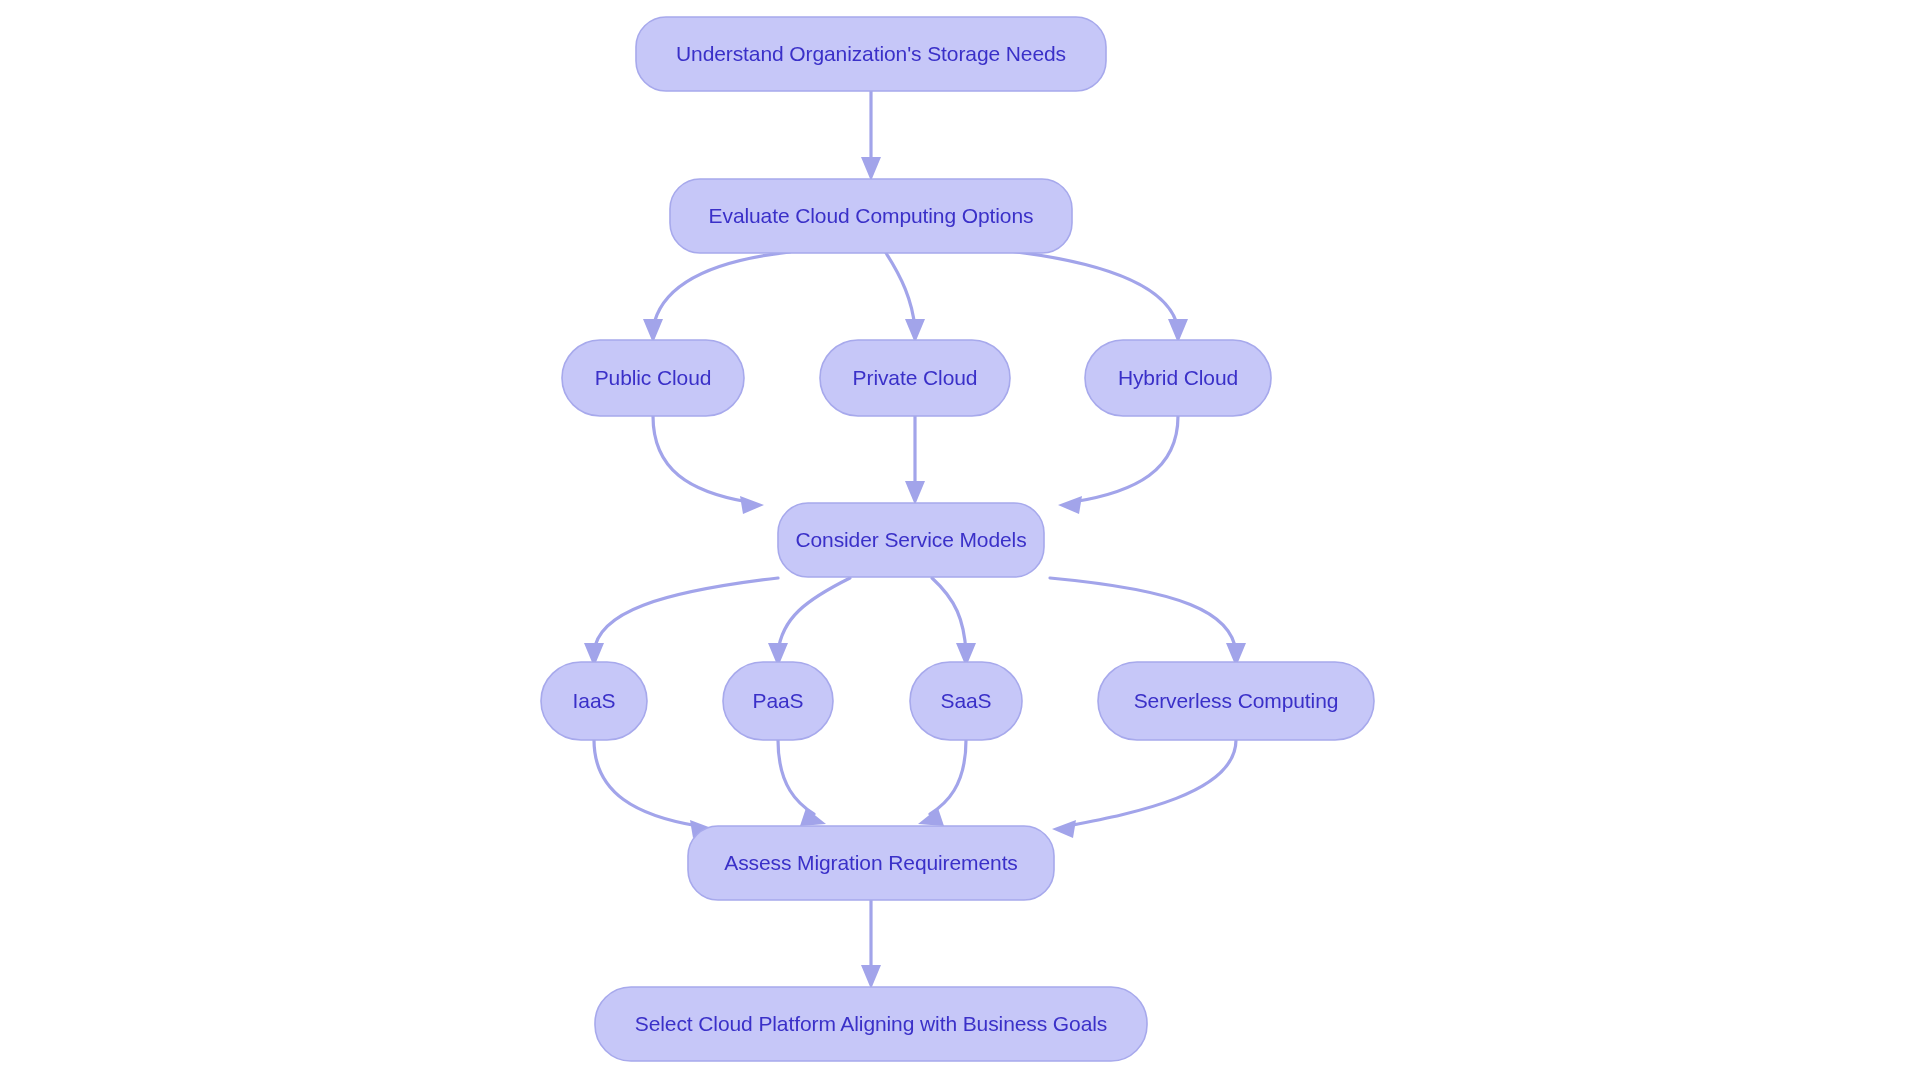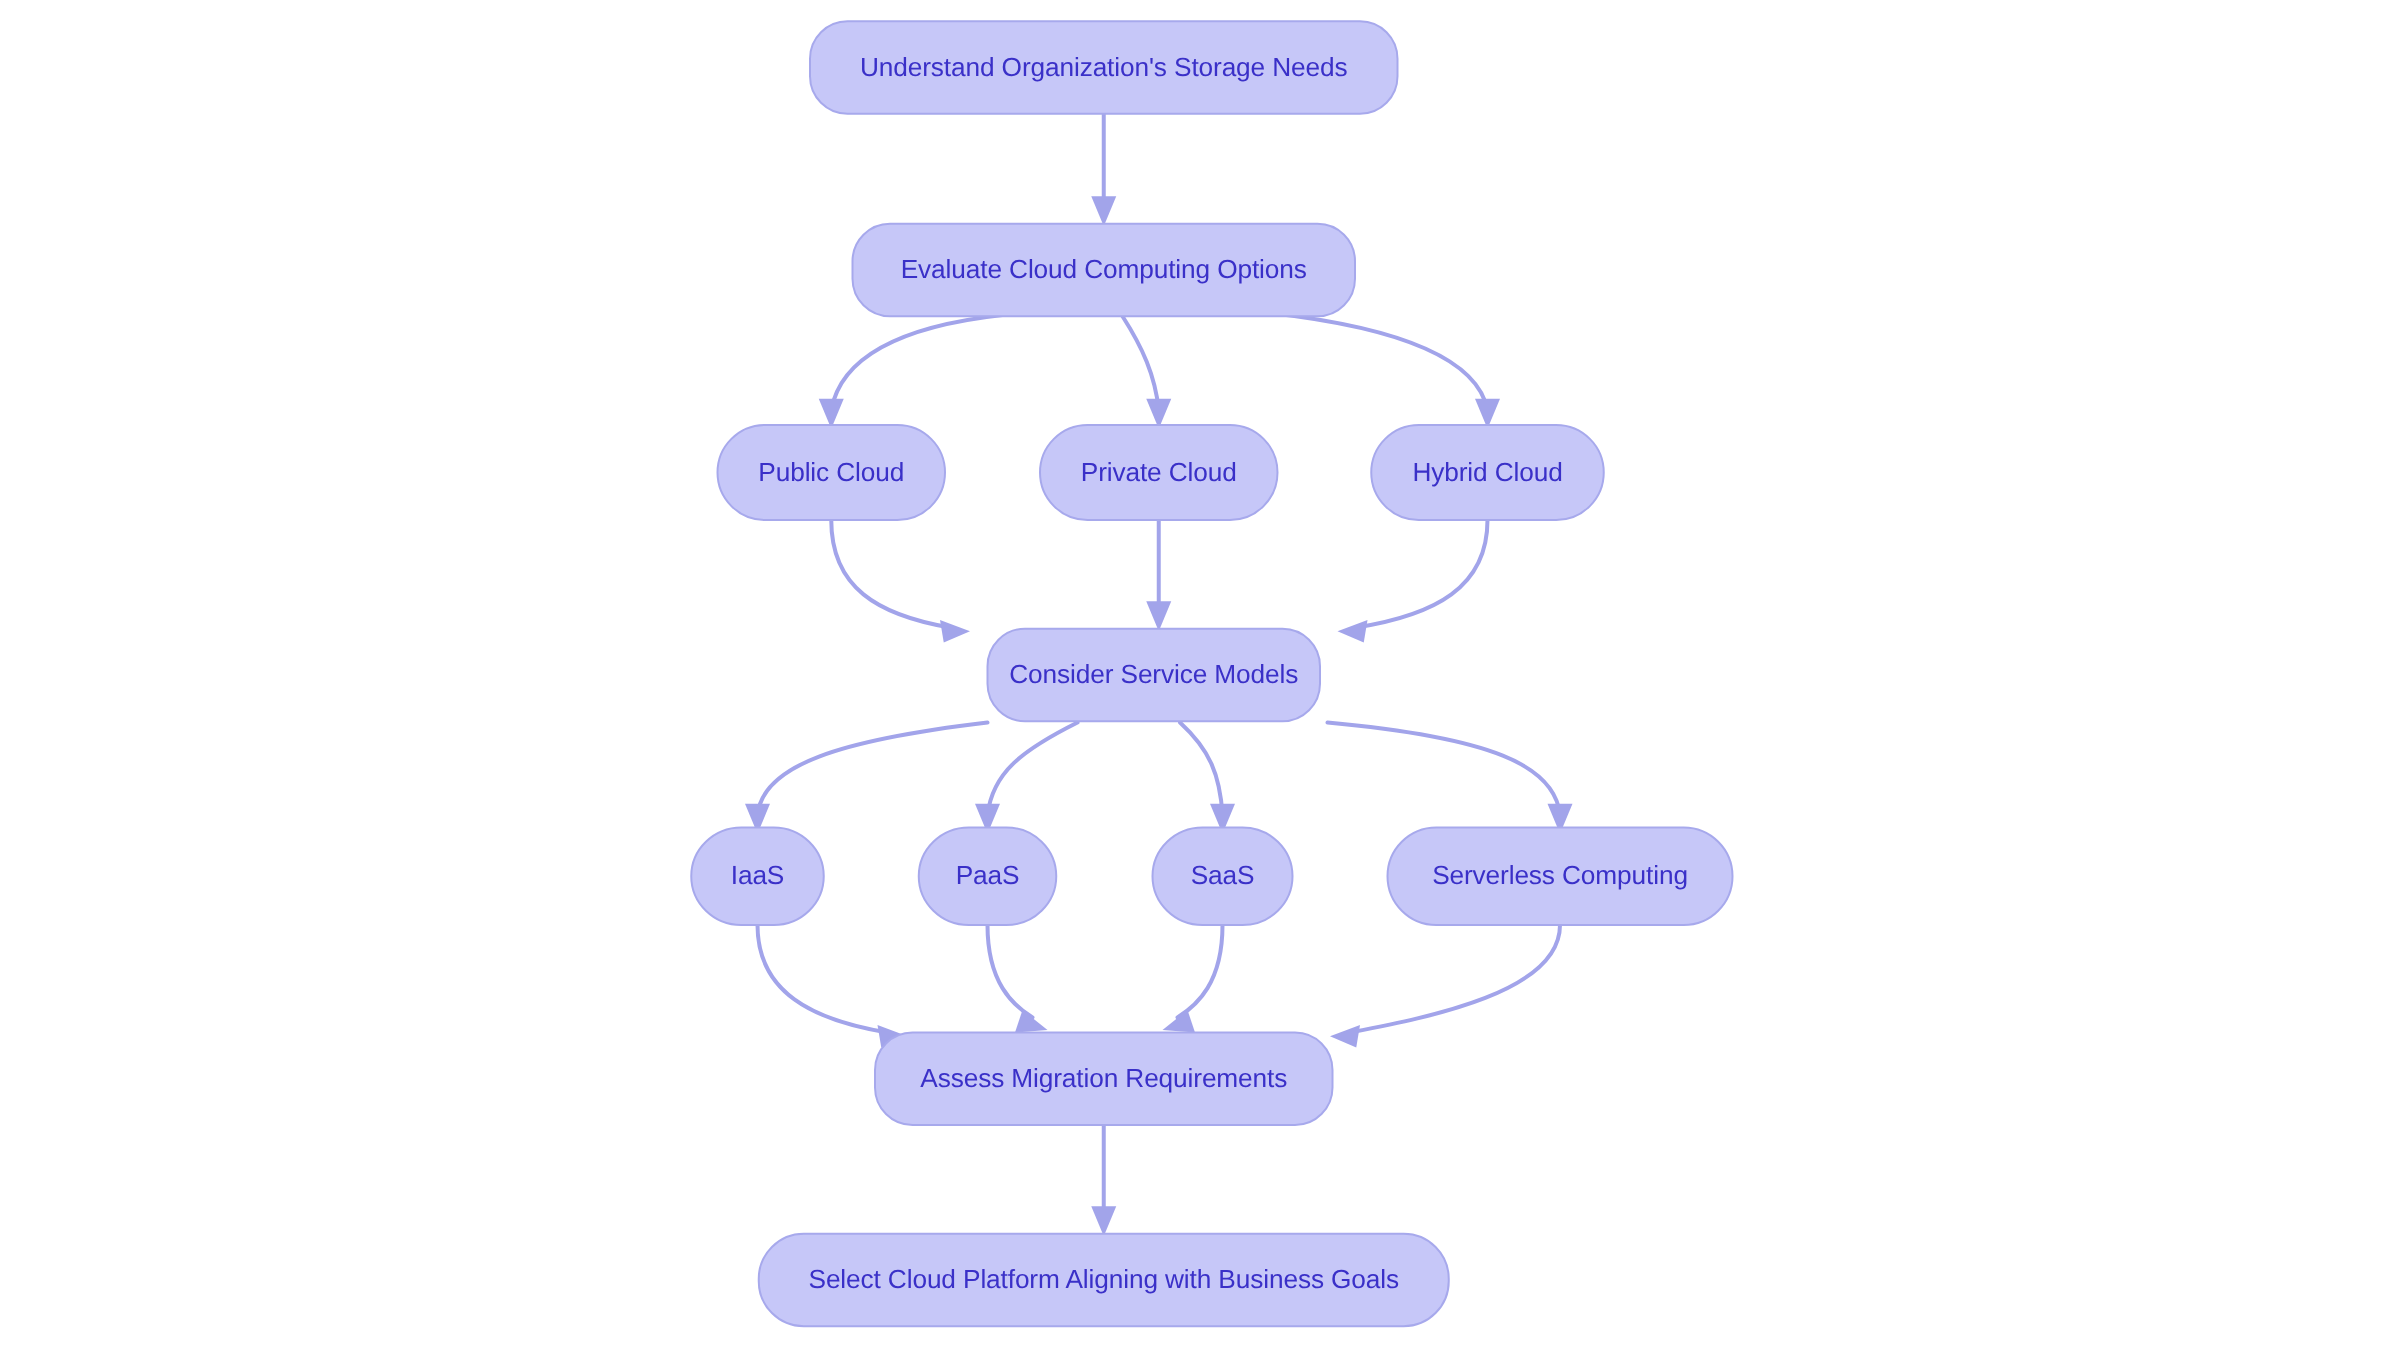--- a/index.html
+++ b/index.html
@@ -9,21 +9,20 @@
     width: 1920px;
     height: 1080px;
     overflow: hidden;
     font-family: "Liberation Sans", sans-serif;
   }
   #flow-root {
     position: relative;
     width: 1852px;
     height: 1080px;
     background: #ffffff;
-    padding-left: 12px;
   }
   svg#flowchart {
     display: block;
     width: 1920px;
     height: 1080px;
   }
   .edge-path {
     fill: none;
     stroke: #a2a4ea;
     stroke-width: 3.2;

